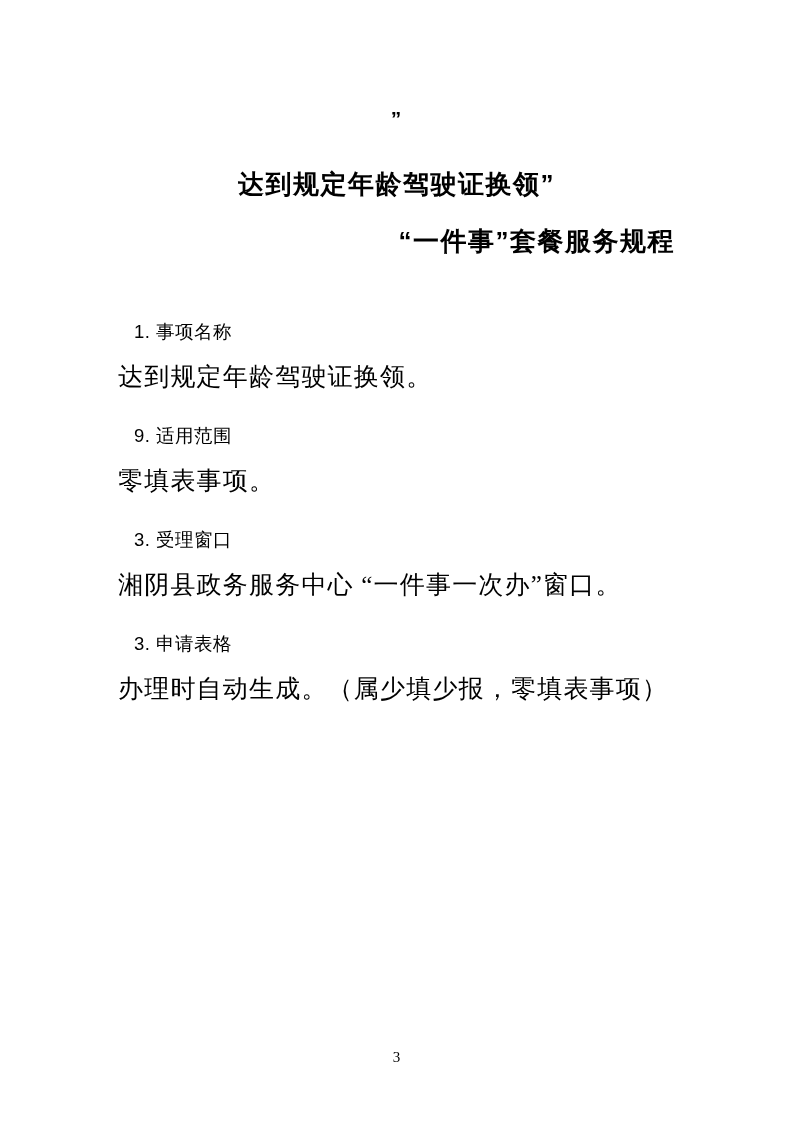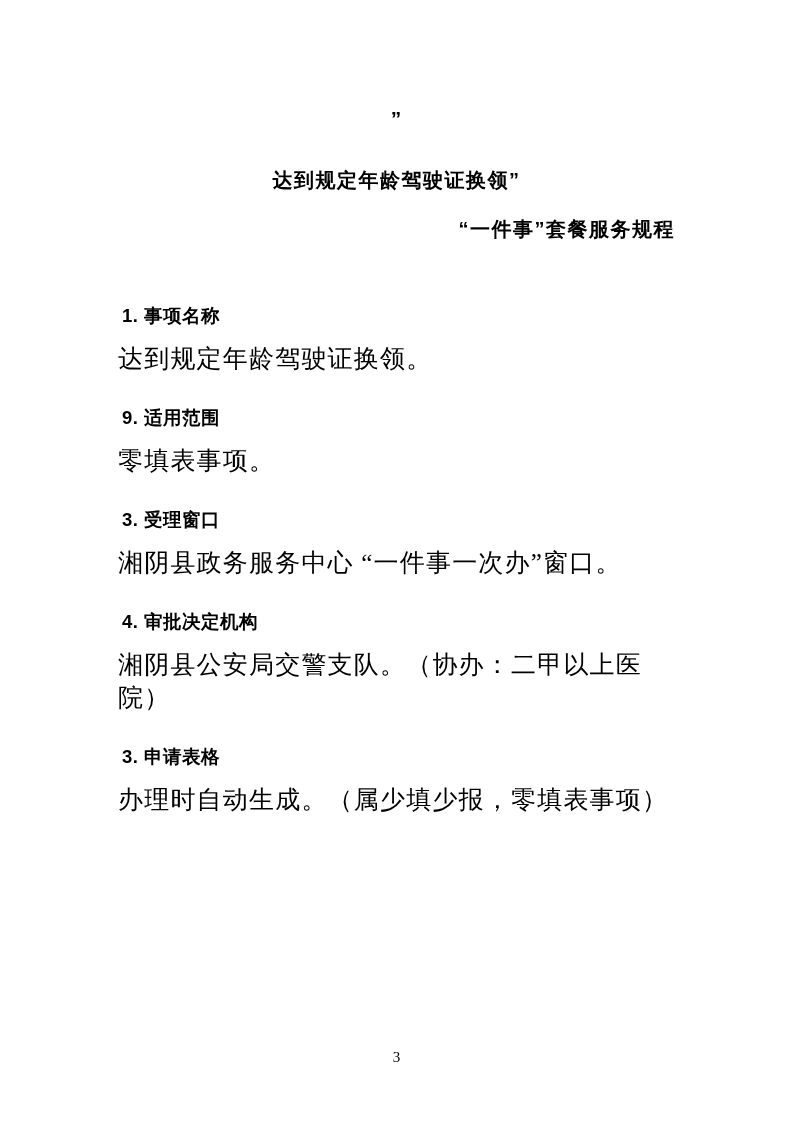--- a/index.html
+++ b/index.html
@@ -29,41 +29,41 @@
     font-size: 21px;
     line-height: 1;
     padding-top: 108px;
     letter-spacing: 1px;
     color: #000;
   }
   .doc-title {
     text-align: center;
     font-family: "Liberation Sans", "DejaVu Sans", sans-serif;
     font-weight: bold;
-    font-size: 20px;
+    font-size: 26px;
     letter-spacing: 1.5px;
     color: #000;
   }
   .title-line1 {
     margin-top: 38px;
   }
   .title-line2 {
     margin-top: 22px;
     text-align: right;
   }
   .section {
     margin-top: 30px;
   }
   .section-heading {
     font-family: "Liberation Sans", "DejaVu Sans", sans-serif;
-    font-weight: bold;
+    font-weight: normal;
     font-size: 18.5px;
     letter-spacing: 0.5px;
     color: #000;
-    margin: 4px;
+    margin: 16px;
   }
   .section-body {
     font-family: "Liberation Serif", "DejaVu Serif", serif;
     font-size: 25px;
     letter-spacing: 1.2px;
     color: #000;
     margin: 14px 0 0 0;
   }
   .first-section {
     margin-top: 60px;
@@ -97,24 +97,20 @@
   <div class="section">
     <p class="section-heading">9. 适用范围</p>
     <p class="section-body">零填表事项。</p>
   </div>
 
   <div class="section">
     <p class="section-heading">3. 受理窗口</p>
     <p class="section-body">湘阴县政务服务中心 “一件事一次办”窗口。</p>
   </div>
 
-  <div class="section">
-    <p class="section-heading">4. 审批决定机构</p>
-    <p class="section-body">湘阴县公安局交警支队。（协办：二甲以上医院）</p>
-  </div>
 
   <div class="section">
     <p class="section-heading">3. 申请表格</p>
     <p class="section-body">办理时自动生成。（属少填少报，零填表事项）</p>
   </div>
 
 
   <div class="page-number">3</div>
 
 </div>

